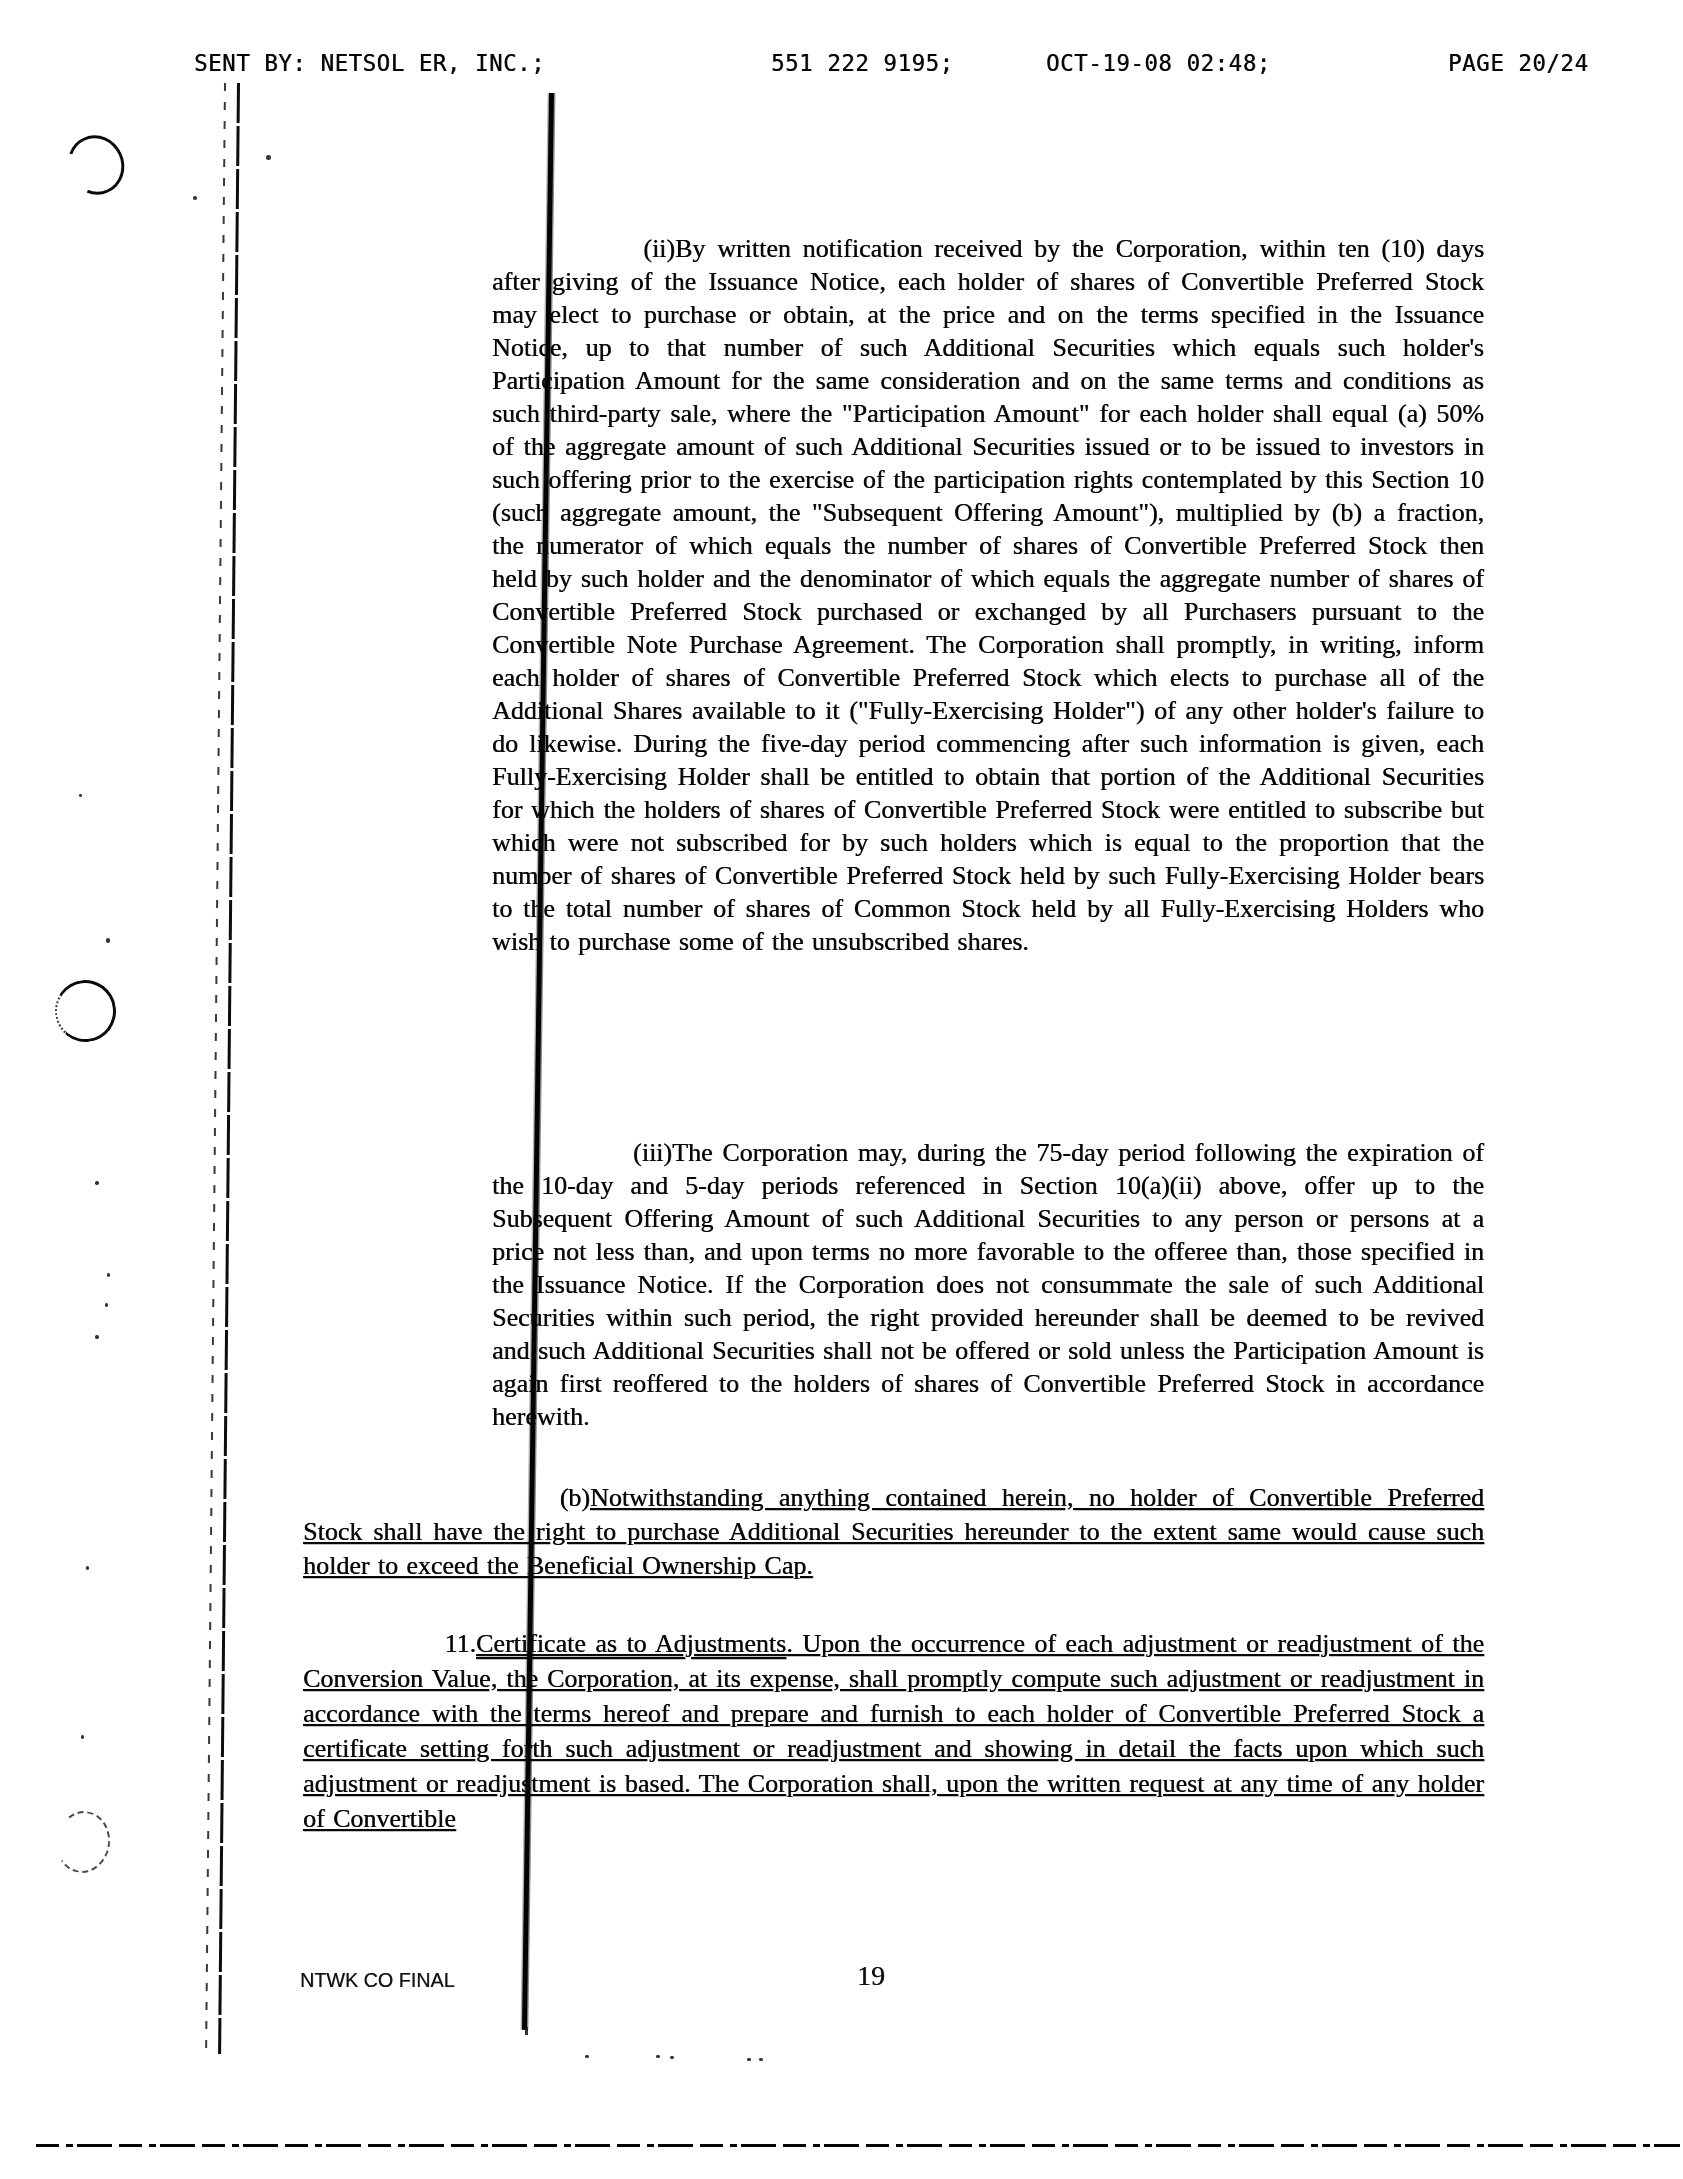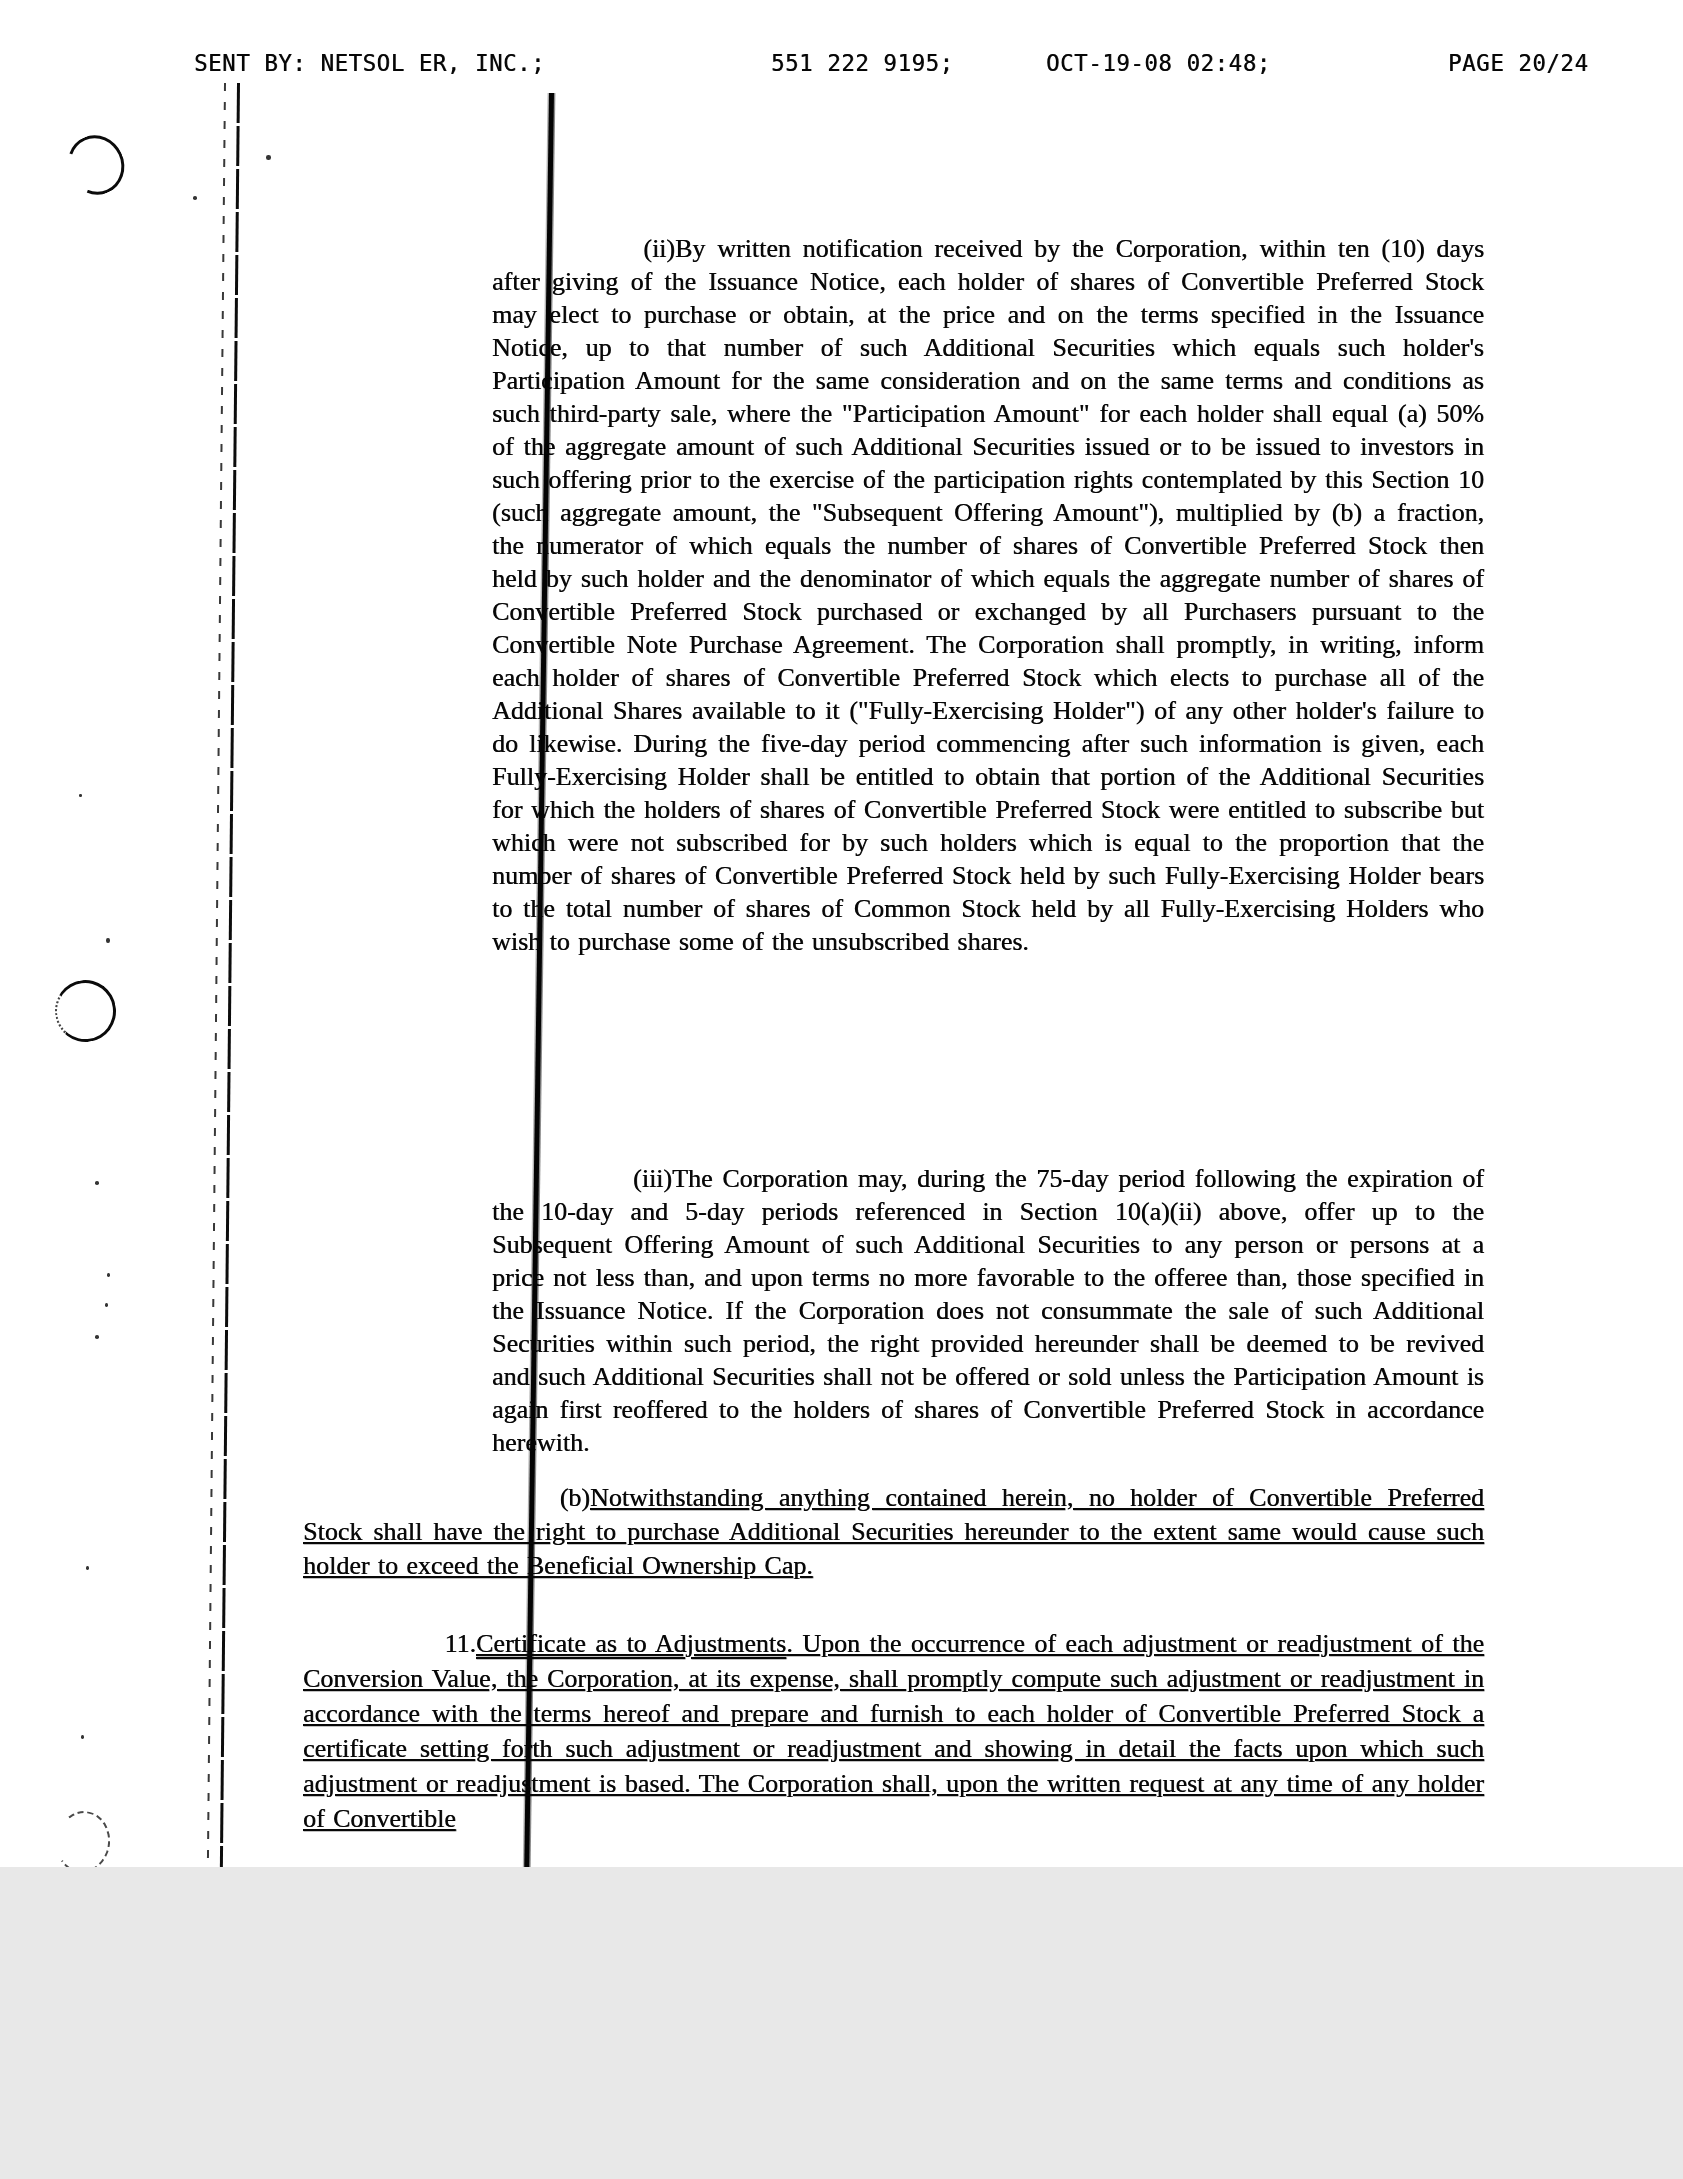--- a/index.html
+++ b/index.html
@@ -1,18 +1,18 @@
 <!DOCTYPE html>
 <html style="font-size:14.4px"><head>
 <meta charset="utf-8">
 <style>
   html,body{margin:0;padding:0;background:#e8e8e8;}
   .page{
     position:relative;
-    width:1683px;height:1867px;
+    width:1683px;height:2179px;
     background:#ffffff;
     overflow:hidden;
     font-family:"Liberation Serif","DejaVu Serif",serif;
     color:#0a0a0a;
   }
   
   .hdr{
     position:absolute;
     top:50px;
     font-family:"DejaVu Sans Mono","Liberation Mono",monospace;
@@ -27,21 +27,21 @@
     position:absolute;
     margin:0;
     font-size:26px;
     line-height:33px;
     text-align:justify;
     color:#070707;
     text-shadow:0.5px 0.3px 0.3px rgba(0,0,0,0.8);
     word-spacing:1.8px;
   }
   .p1{left:492px;top:232px;width:992px;text-indent:90px;}
-  .p2{left:492px;top:1136px;width:992px;text-indent:83px;margin-top:26px;}
+  .p2{left:492px;top:1136px;width:992px;text-indent:83px;}
   .p3{left:303px;top:1481px;width:1181px;text-indent:174px;line-height:34px;text-decoration:underline;}
   .p4{left:303px;top:1626px;width:1181px;text-indent:66px;line-height:35px;text-decoration:underline;}
   .plabel{display:inline-block;text-indent:0;text-align:right;}
   .w103{width:93px;}
   .w108{width:97px;}
   .w125{width:113px;}
   .w119{width:107px;}
   .sec-title{
     text-decoration:underline;
     text-decoration-thickness:1.8px;

